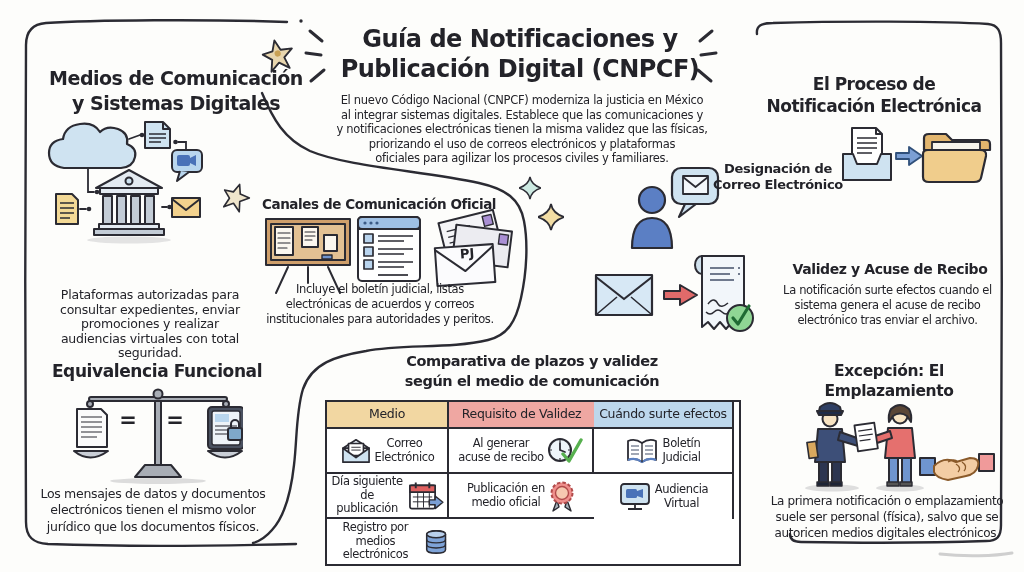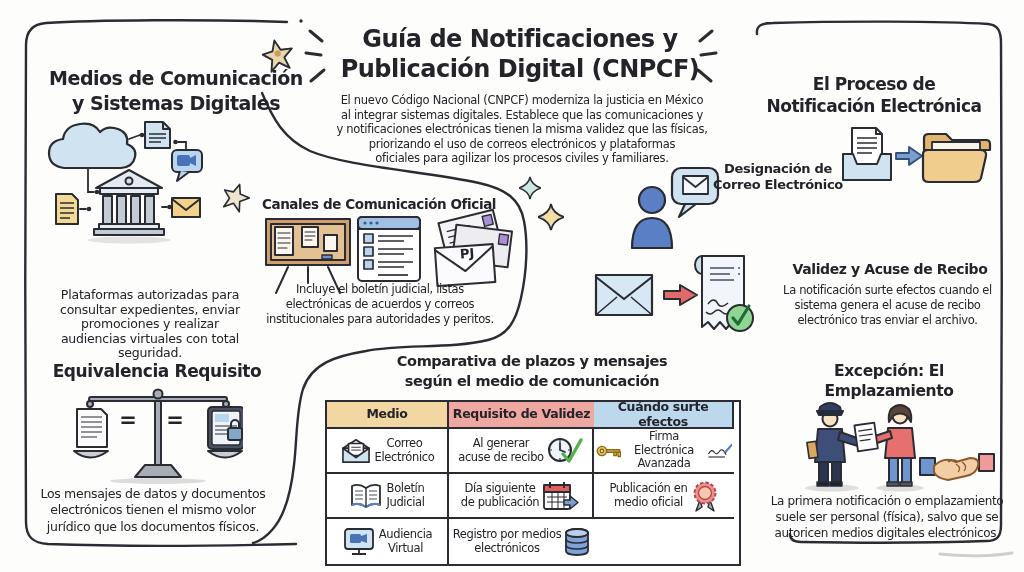--- a/index.html
+++ b/index.html
@@ -9,21 +9,21 @@
   .txt{position:absolute;white-space:pre-line;text-align:center;color:#232329}
   .hd{font-weight:bold}
   .cmp-table{position:absolute;left:325px;top:400px;width:412px;background:#fff;
     border:2.4px solid #2b2b33;display:grid;grid-template-columns:122px 145px 140px;
     grid-template-rows:27px 45px 45px 45px}
   .cell{border-right:2.2px solid #2b2b33;border-bottom:2.2px solid #2b2b33;
     display:flex;align-items:center;justify-content:center;gap:3px;padding:1px 2px;
     white-space:pre-line;text-align:center;line-height:1.18}
   .lastc{border-right:none}
   .lastr{border-bottom:none}
-  .th{font-weight:bold;font-size:12.5px;letter-spacing:-0.3px}
+  .th{font-weight:normal;font-size:12.5px;letter-spacing:-0.3px}
   .td{font-size:11.5px;letter-spacing:-0.35px}
   .bg-medio{background:#f2d7a2}
   .bg-efectos{background:#bdd7ec}
   .bg-requisito{background:#efa7a2}
   svg{display:block}
 </style>
 </head>
 <body>
 
 <div id="canvas">
@@ -113,21 +113,21 @@
       <path d="M142 91 L156 102 L170 91" fill="none"></path>
     </g>
   </svg>
 
   <div class="txt" style="left:32px;top:288px;width:236px;font-size:12.5px;line-height:1.16;letter-spacing:-0.2px">Plataformas autorizadas para
 consultar expedientes, enviar
 promociones y realizar
 audiencias virtuales con total
 seguridad.</div>
 
-  <div class="txt hd" style="left:40px;top:361px;width:234px;font-size:17px;letter-spacing:-0.4px">Equivalencia Requisito</div>
+  <div class="txt hd" style="left:40px;top:361px;width:234px;font-size:17px;letter-spacing:-0.4px">Equivalencia Funcional</div>
 
   <svg class="abs" style="left:73px;top:385px" width="170" height="100" viewBox="0 0 170 100">
     <ellipse cx="85" cy="96" rx="48" ry="3" fill="#dcdcdc"></ellipse>
     <g stroke="#2b2b33" stroke-width="2" stroke-linejoin="round">
       <rect x="82" y="12" width="6" height="68" fill="#a8adb5"></rect>
       <path d="M62 92 H108 L98 80 H72 Z" fill="#a8adb5"></path>
       <rect x="16" y="12" width="138" height="4" rx="2" fill="#a8adb5"></rect>
       <circle cx="85" cy="9" r="4.5" fill="#a8adb5"></circle>
       <circle cx="17" cy="19" r="3" fill="#a8adb5"></circle>
       <circle cx="153" cy="19" r="3" fill="#a8adb5"></circle>
@@ -206,21 +206,21 @@
         <path d="M12 40 L41 63 L70 40" fill="none"></path>
       </g>
     </g>
   </svg>
   <span class="txt hd" style="left:449px;top:246px;width:36px;font-size:13px;transform:rotate(-4deg)">PJ</span>
 
   <div class="txt" style="left:255px;top:282px;width:250px;font-size:11.5px;line-height:1.3;letter-spacing:-0.35px">Incluye el boletín judicial, listas
 electrónicas de acuerdos y correos
 institucionales para autoridades y peritos.</div>
 
-  <div class="txt hd" style="left:392px;top:352px;width:280px;font-size:14.5px;line-height:1.35;letter-spacing:-0.4px">Comparativa de plazos y mensajes
+  <div class="txt hd" style="left:392px;top:352px;width:280px;font-size:14.5px;line-height:1.35;letter-spacing:-0.4px">Comparativa de plazos y validez
 según el medio de comunicación</div>
 
   <div class="cmp-table">
     <div class="cell th bg-medio">Medio</div>
     <div class="cell th bg-requisito lastc">Requisito de Validez</div>
     <div class="cell th bg-efectos">Cuándo surte efectos</div>
 
     <div class="cell td">
       <svg width="32" height="28" viewBox="0 0 34 30">
         <g stroke="#2b2b33" stroke-width="1.8" stroke-linejoin="round">
@@ -234,39 +234,20 @@
 Electrónico</span>
     </div>
     <div class="cell td">
       <span>Al generar
 acuse de recibo</span>
       <svg width="36" height="30" viewBox="0 0 36 30">
         <circle cx="13" cy="14" r="11" fill="#eef5fa" stroke="#2b2b33" stroke-width="2"></circle>
         <path d="M13 14 V7 M13 14 L18 16" stroke="#2b2b33" stroke-width="1.8" stroke-linecap="round" fill="none"></path>
         <path d="M13 4 V6 M13 22 V24 M3 14 H5 M21 14 H23" stroke="#2b2b33" stroke-width="1.2"></path>
         <path d="M16 18 L22 25 L34 4" stroke="#57b04f" stroke-width="3.4" fill="none" stroke-linecap="round" stroke-linejoin="round"></path>
-      </svg>
-    </div>
-    <div class="cell td lastc">
-      <svg width="30" height="16" viewBox="0 0 30 16">
-        <g stroke="#8a6a14" stroke-width="1.6" stroke-linejoin="round">
-          <rect x="12" y="6.5" width="16" height="3" fill="#ecc35c"></rect>
-          <rect x="21" y="9.5" width="3" height="4" fill="#ecc35c"></rect>
-          <rect x="26" y="9.5" width="3" height="5" fill="#ecc35c"></rect>
-          <circle cx="7" cy="8" r="5.5" fill="#ecc35c"></circle>
-          <circle cx="7" cy="8" r="2" fill="#fff"></circle>
-        </g>
-      </svg>
-      <span>Firma Electrónica
-Avanzada</span>
-      <svg width="30" height="20" viewBox="0 0 34 20">
-        <path d="M2 14 Q6 6 10 12 Q13 16 17 10 Q20 6 24 12" stroke="#2b2b33" stroke-width="1.5" fill="none"></path>
-        <path d="M2 18 H24" stroke="#2b2b33" stroke-width="1.5"></path>
-        <path d="M24 12 L33 2" stroke="#5b80c2" stroke-width="3" stroke-linecap="round"></path>
-        <path d="M24 12 l1.5 3" stroke="#2b2b33" stroke-width="1.5"></path>
       </svg>
     </div>
 
     <div class="cell td">
       <svg width="34" height="28" viewBox="0 0 34 28">
         <path d="M17 6 Q10 1 3 4 V23 Q10 20 17 25 Q24 20 31 23 V4 Q24 1 17 6 Z" fill="#fff" stroke="#2b2b33" stroke-width="1.8" stroke-linejoin="round"></path>
         <path d="M3 23 Q10 20 17 25 Q24 20 31 23" stroke="#5b80c2" stroke-width="2" fill="none"></path>
         <path d="M17 6 V25" stroke="#2b2b33" stroke-width="1.4"></path>
         <path d="M6 9 H14 M6 13 H14 M6 17 H14 M20 9 H28 M20 13 H28 M20 17 H28" stroke="#44506a" stroke-width="1.1" fill="none"></path>
       </svg>

